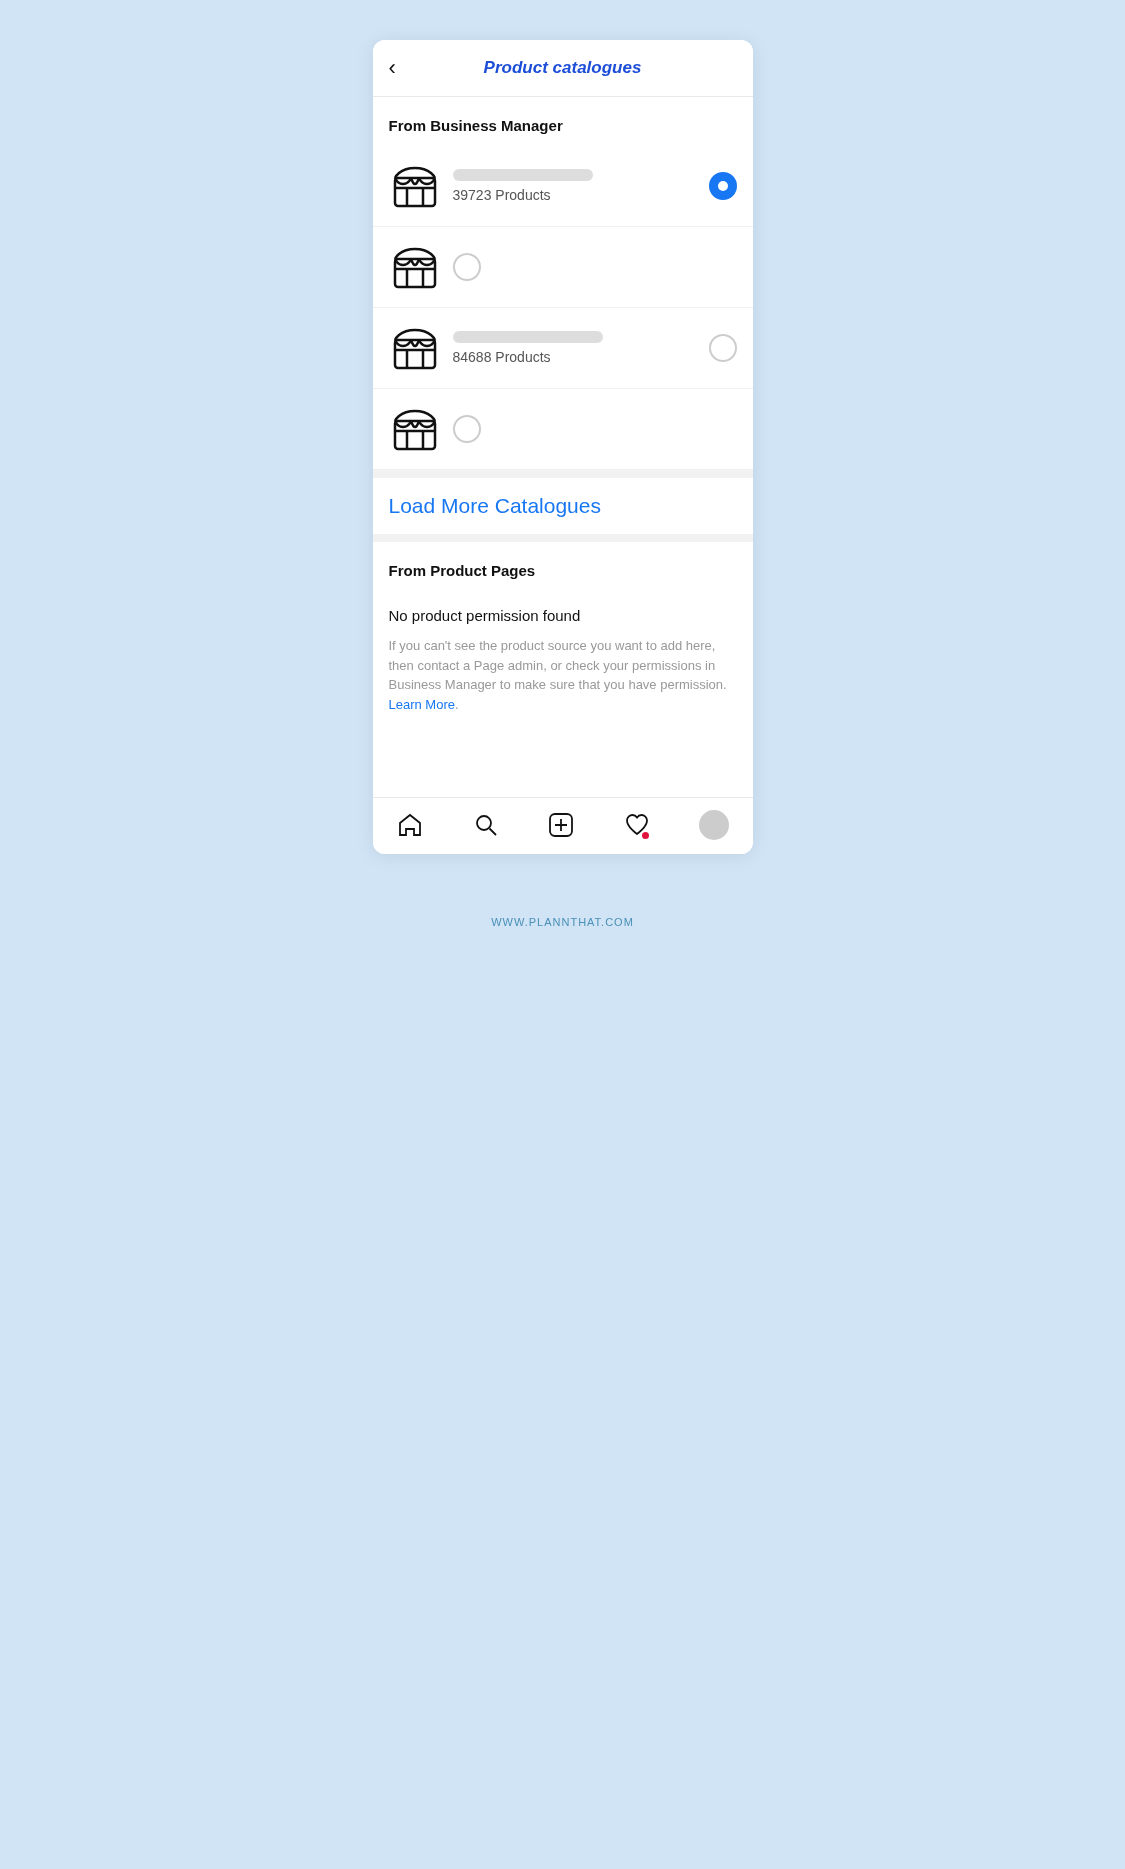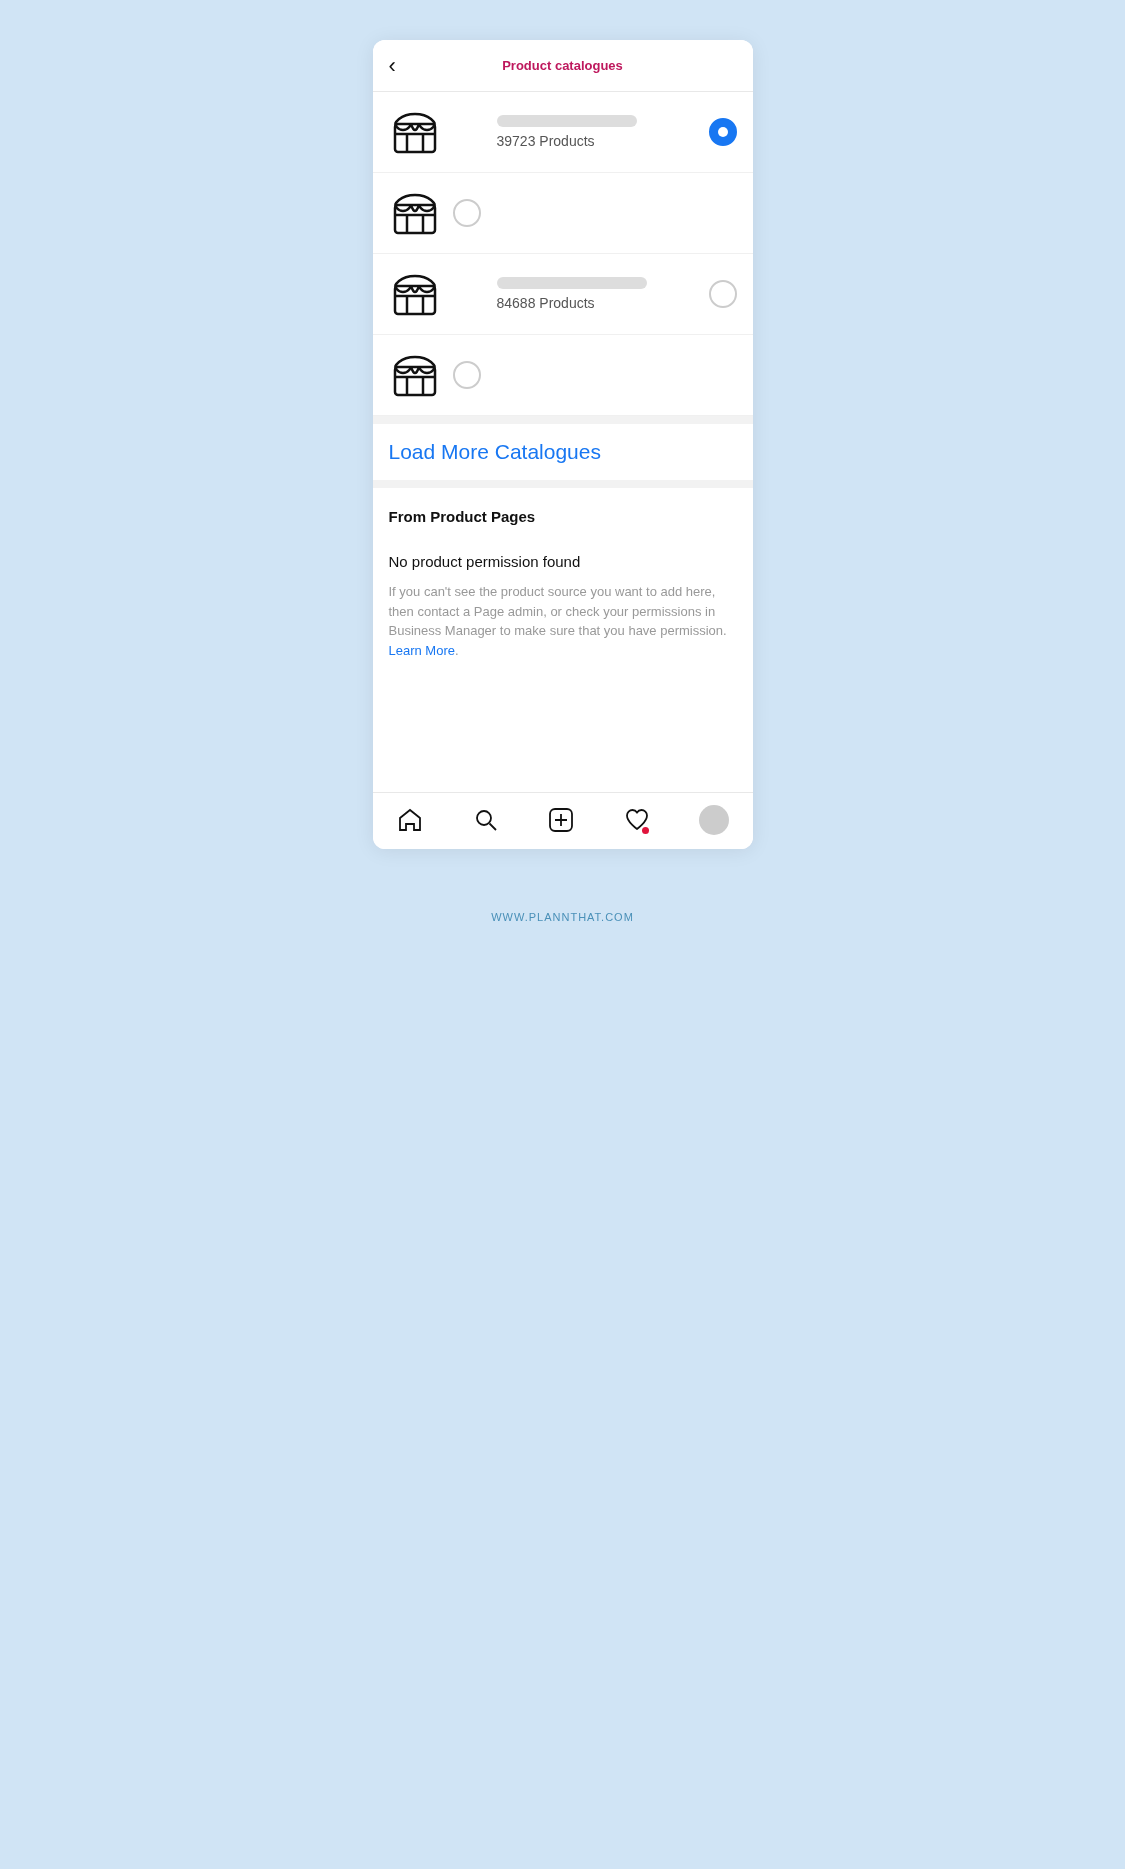--- a/index.html
+++ b/index.html
@@ -44,23 +44,24 @@
       left: 16px;
       font-size: 22px;
       color: #111;
       background: none;
       border: none;
       cursor: pointer;
       line-height: 1;
     }
 
     .header-title {
-      font-size: 13px;
+      font-size: 17px;
       font-weight: 700;
-      color: #be185d;
+      color: #1d4ed8;
+      font-style: italic;
     }
 
     
     .content {
       background: #fff;
       min-height: 700px;
     }
 
     .section-label {
       font-size: 15px;
@@ -88,21 +89,20 @@
       margin-right: 12px;
     }
 
     .store-icon svg {
       width: 52px;
       height: 52px;
     }
 
     .catalogue-info {
       flex: 1;
-      margin-left: 44px;
     }
 
     .catalogue-name-blur {
       height: 12px;
       border-radius: 6px;
       background: #ddd;
       margin-bottom: 6px;
     }
 
     .catalogue-count {
@@ -241,20 +241,21 @@
 <div class="phone-container">
   <div class="app-window">
 
     <div class="header">
       <button class="back-btn">‹</button>
       <span class="header-title">Product catalogues</span>
     </div>
 
     <div class="content">
 
+      <div class="section-label">From Business Manager</div>
 
       <div class="catalogue-item">
         <div class="store-icon">
           <svg viewBox="0 0 52 52" fill="none" xmlns="http://www.w3.org/2000/svg">
             <rect x="6" y="18" width="40" height="28" rx="3" stroke="#111" stroke-width="2.5" fill="none"></rect>
             <path d="M6 28 L46 28" stroke="#111" stroke-width="2.5"></path>
             <path d="M18 28 L18 46" stroke="#111" stroke-width="2.5"></path>
             <path d="M34 28 L34 46" stroke="#111" stroke-width="2.5"></path>
             <path d="M6 18 C6 18 10 8 26 8 C42 8 46 18 46 18" stroke="#111" stroke-width="2.5" fill="none"></path>
             <path d="M6 18 C6 18 8 24 14 24 C20 24 22 18 22 18" stroke="#111" stroke-width="2.5" fill="none"></path>

